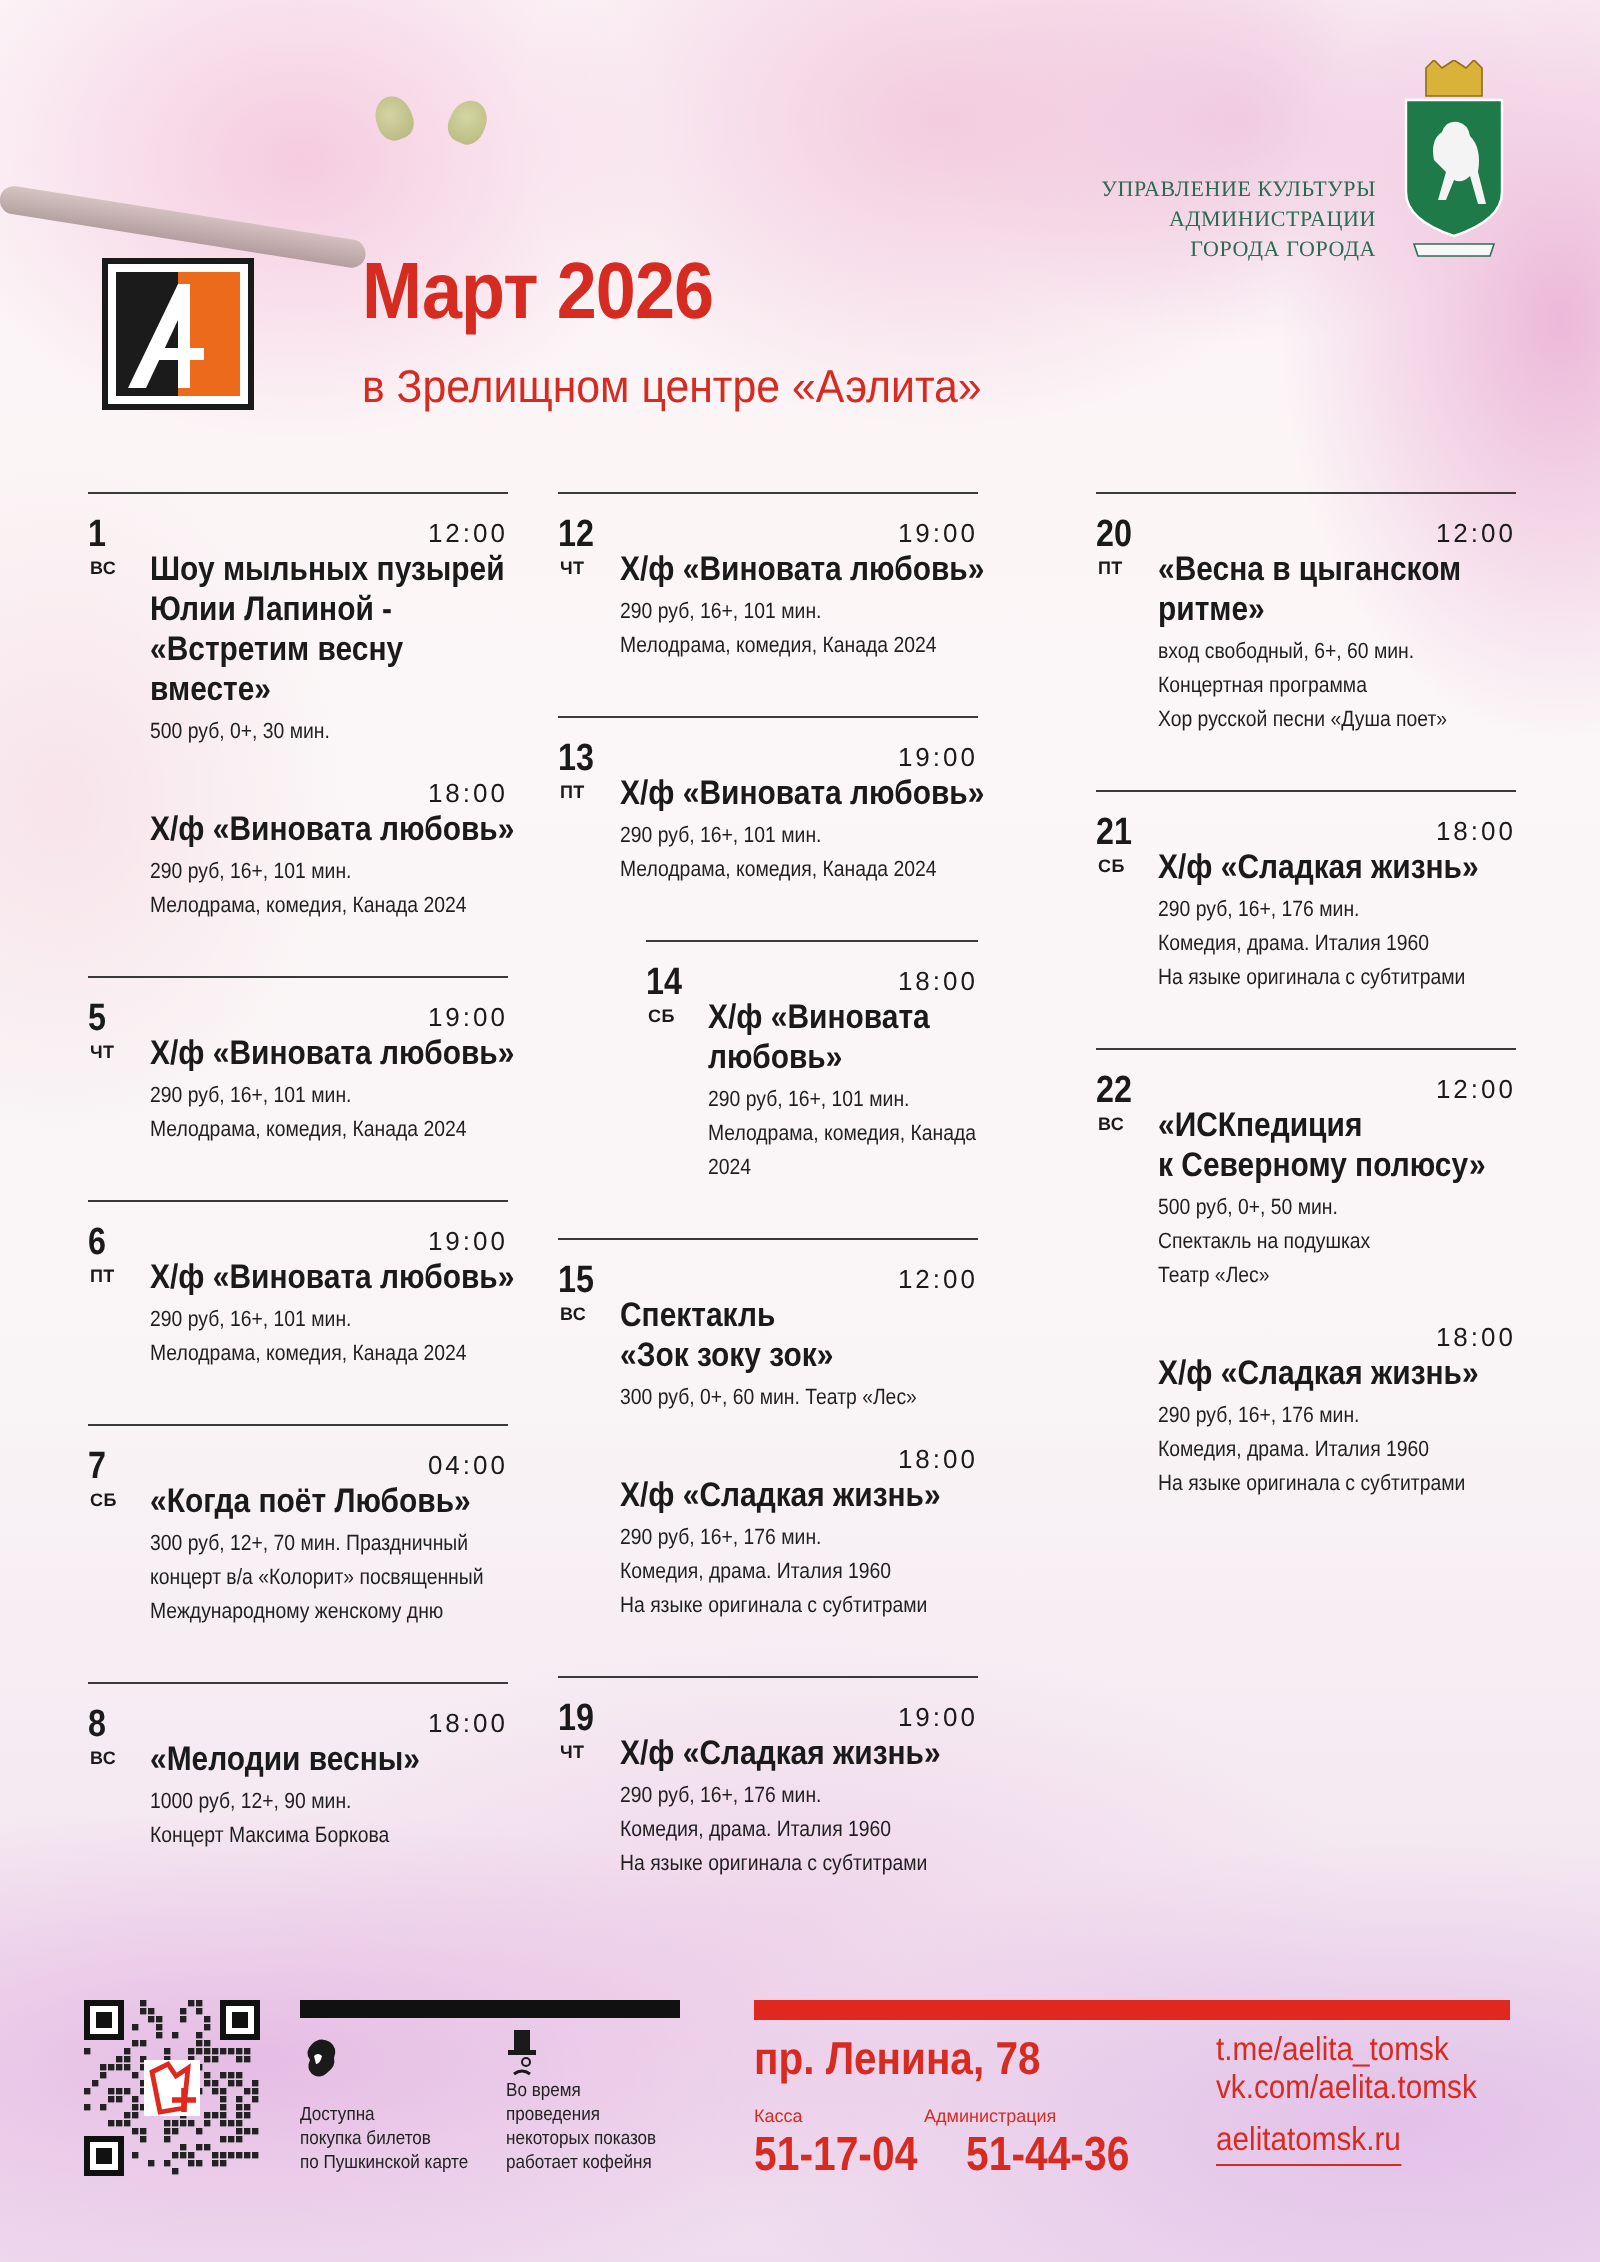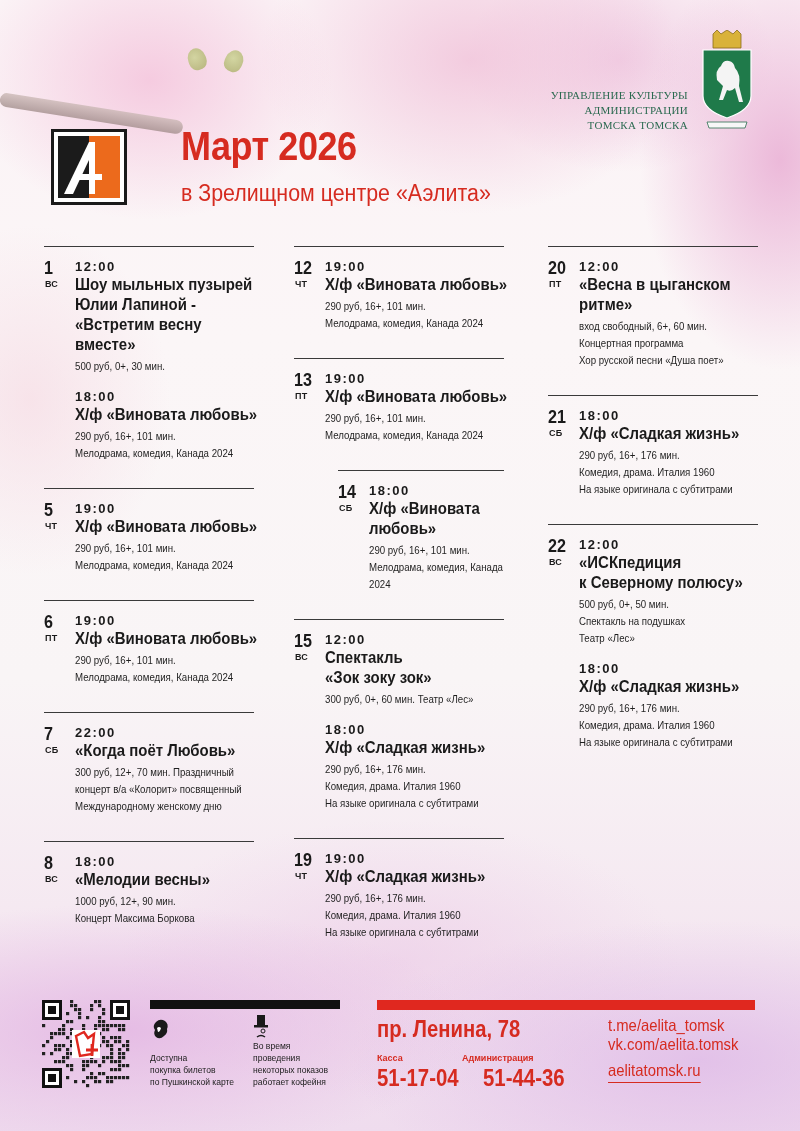--- a/index.html
+++ b/index.html
@@ -55,35 +55,35 @@
   .dept {
     position: absolute; right: 112px; top: 60px; text-align: right;
     font-family: "Liberation Serif", serif; font-size: 11px; line-height: 15px;
     color: #2b6a50; letter-spacing: 0.3px; margin-top: 28px;
   }
   .crest { position: absolute; left: 701px; top: 30px; width: 52px; height: 102px; }
 
   
   .col { position: absolute; top: 246px; width: 210px; }
   .col-1 { left: 44px; }
-  .col-2 { left: 294px; }
+  .col-2 { left: 279px; }
   .col-3 { left: 548px; }
 
   .day { position: relative; border-top: 1px solid #3a3a3a; padding-top: 12px; padding-left: 31px; }
   .day-num {
     position: absolute; left: 0; top: 12px; width: 28px;
     font-size: 19px; font-weight: 700; line-height: 18px; color: #1a1a1a;
     transform: scaleX(0.85); transform-origin: left;
   }
   .day-wd {
     position: absolute; left: 1px; top: 32px;
     font-size: 9px; font-weight: 700; color: #1a1a1a; letter-spacing: 0.2px;
   }
   .event { margin-bottom: 14px; }
-  .ev-time { font-size: 13px; font-weight: 700; letter-spacing: 1.5px; line-height: 15px; }
+  .ev-time { font-size: 13px; font-weight: 400; letter-spacing: 1.5px; line-height: 15px; text-align: right; }
   .ev-title {
     font-size: 17px; font-weight: 700; line-height: 20px; margin-top: 1px;
     transform: scaleX(0.88); transform-origin: left; width: 118%;
     white-space: pre-line;
   }
   .ev-info {
     font-size: 11px; line-height: 17px; margin-top: 3px; color: #1f1f1f;
     transform: scaleX(0.88); transform-origin: left; width: 118%;
     white-space: pre-line;
   }
@@ -95,21 +95,21 @@
 
   .icon-pushkin { position: absolute; left: 150px; top: 1018px; width: 20px; height: 22px; }
   .icon-hat { position: absolute; left: 253px; top: 1015px; width: 16px; height: 25px; }
   .note { position: absolute; font-size: 9.5px; line-height: 12px; color: #222; white-space: pre-line;
     transform: scaleX(0.9); transform-origin: left; }
   .note-1 { left: 150px; top: 1052px; }
   .note-2 { left: 253px; top: 1040px; }
 
   .address { position: absolute; left: 377px; top: 1016px; font-size: 23px; font-weight: 700; color: #d62b20;
     transform: scaleX(0.88); transform-origin: left; }
-  .ph-label { position: absolute; font-size: 9px; font-weight: 700; color: #d62b20; top: 1053px; }
+  .ph-label { position: absolute; font-size: 9px; font-weight: 400; color: #d62b20; top: 1053px; }
   .ph-num { position: absolute; font-size: 24px; font-weight: 700; color: #d62b20; top: 1064px;
     transform: scaleX(0.85); transform-origin: left; }
   .ph-1-label { left: 377px; } .ph-1 { left: 377px; }
   .ph-2-label { left: 462px; } .ph-2 { left: 483px; }
 
   .links { position: absolute; left: 608px; top: 1016px; color: #d62b20; font-size: 16.5px; line-height: 19px;
     transform: scaleX(0.9); transform-origin: left; }
   .links div { white-space: nowrap; }
   .site { position: absolute; left: 608px; top: 1061px; color: #d62b20; font-size: 16.5px;
     border-bottom: 1.5px solid #d62b20; padding-bottom: 2px; transform: scaleX(0.9); transform-origin: left; }
@@ -133,21 +133,21 @@
       <polygon points="31,6 37,6 37,58 31,58" fill="#fff"></polygon>
     </svg>
   </div>
 </div>
 <div class="title">Март 2026</div>
 <div class="subtitle">в Зрелищном центре «Аэлита»</div>
 
 <div class="dept">
   <div>УПРАВЛЕНИЕ КУЛЬТУРЫ</div>
   <div>АДМИНИСТРАЦИИ</div>
-  <div>ТОМСКА ТОМСКА</div>
+  <div>ГОРОДА ГОРОДА</div>
 </div>
 <svg class="crest" viewBox="0 0 52 102">
   <path d="M12 4 L16 0 L20 4 L26 0 L32 4 L36 0 L40 4 L40 18 L12 18 Z" fill="#d9b23a" stroke="#8c6d1a" stroke-width="0.8"></path>
   <path d="M2 20 L50 20 L50 66 Q50 80 26 88 Q2 80 2 66 Z" fill="#1f7a4a" stroke="#fff" stroke-width="1.2"></path>
   <path d="M16 50 Q14 40 20 36 Q22 30 28 31 Q33 32 34 38 Q40 44 38 56 L42 72 L38 72 L34 58 Q30 62 26 60 L22 70 L18 70 L22 56 Q18 52 16 50 Z" fill="#f4f4f4"></path>
   <path d="M6 92 L46 92 L44 98 L8 98 Z" fill="#f7f7f7" stroke="#2f6e52" stroke-width="0.8"></path>
 </svg>
 
 <div class="col col-1" id="col0">
     <div class="day" style="margin-bottom: 0px; padding-bottom: 12px;">
@@ -184,21 +184,21 @@
         <div class="ev-time">19:00</div>
         <div class="ev-title">Х/ф «Виновата любовь»</div>
         <div class="ev-info">290 руб, 16+, 101 мин.
 Мелодрама, комедия, Канада 2024</div>
       </div>
     </div>
     <div class="day" style="margin-bottom: 0px; padding-bottom: 12px;">
       <div class="day-num">7</div>
       <div class="day-wd">СБ</div>
       <div class="event">
-        <div class="ev-time">22:00</div>
+        <div class="ev-time">04:00</div>
         <div class="ev-title">«Когда поёт Любовь»</div>
         <div class="ev-info">300 руб, 12+, 70 мин. Праздничный
 концерт в/а «Колорит» посвященный
 Международному женскому дню</div>
       </div>
     </div>
     <div class="day" style="margin-bottom: 0px; padding-bottom: 12px;">
       <div class="day-num">8</div>
       <div class="day-wd">ВС</div>
       <div class="event">

